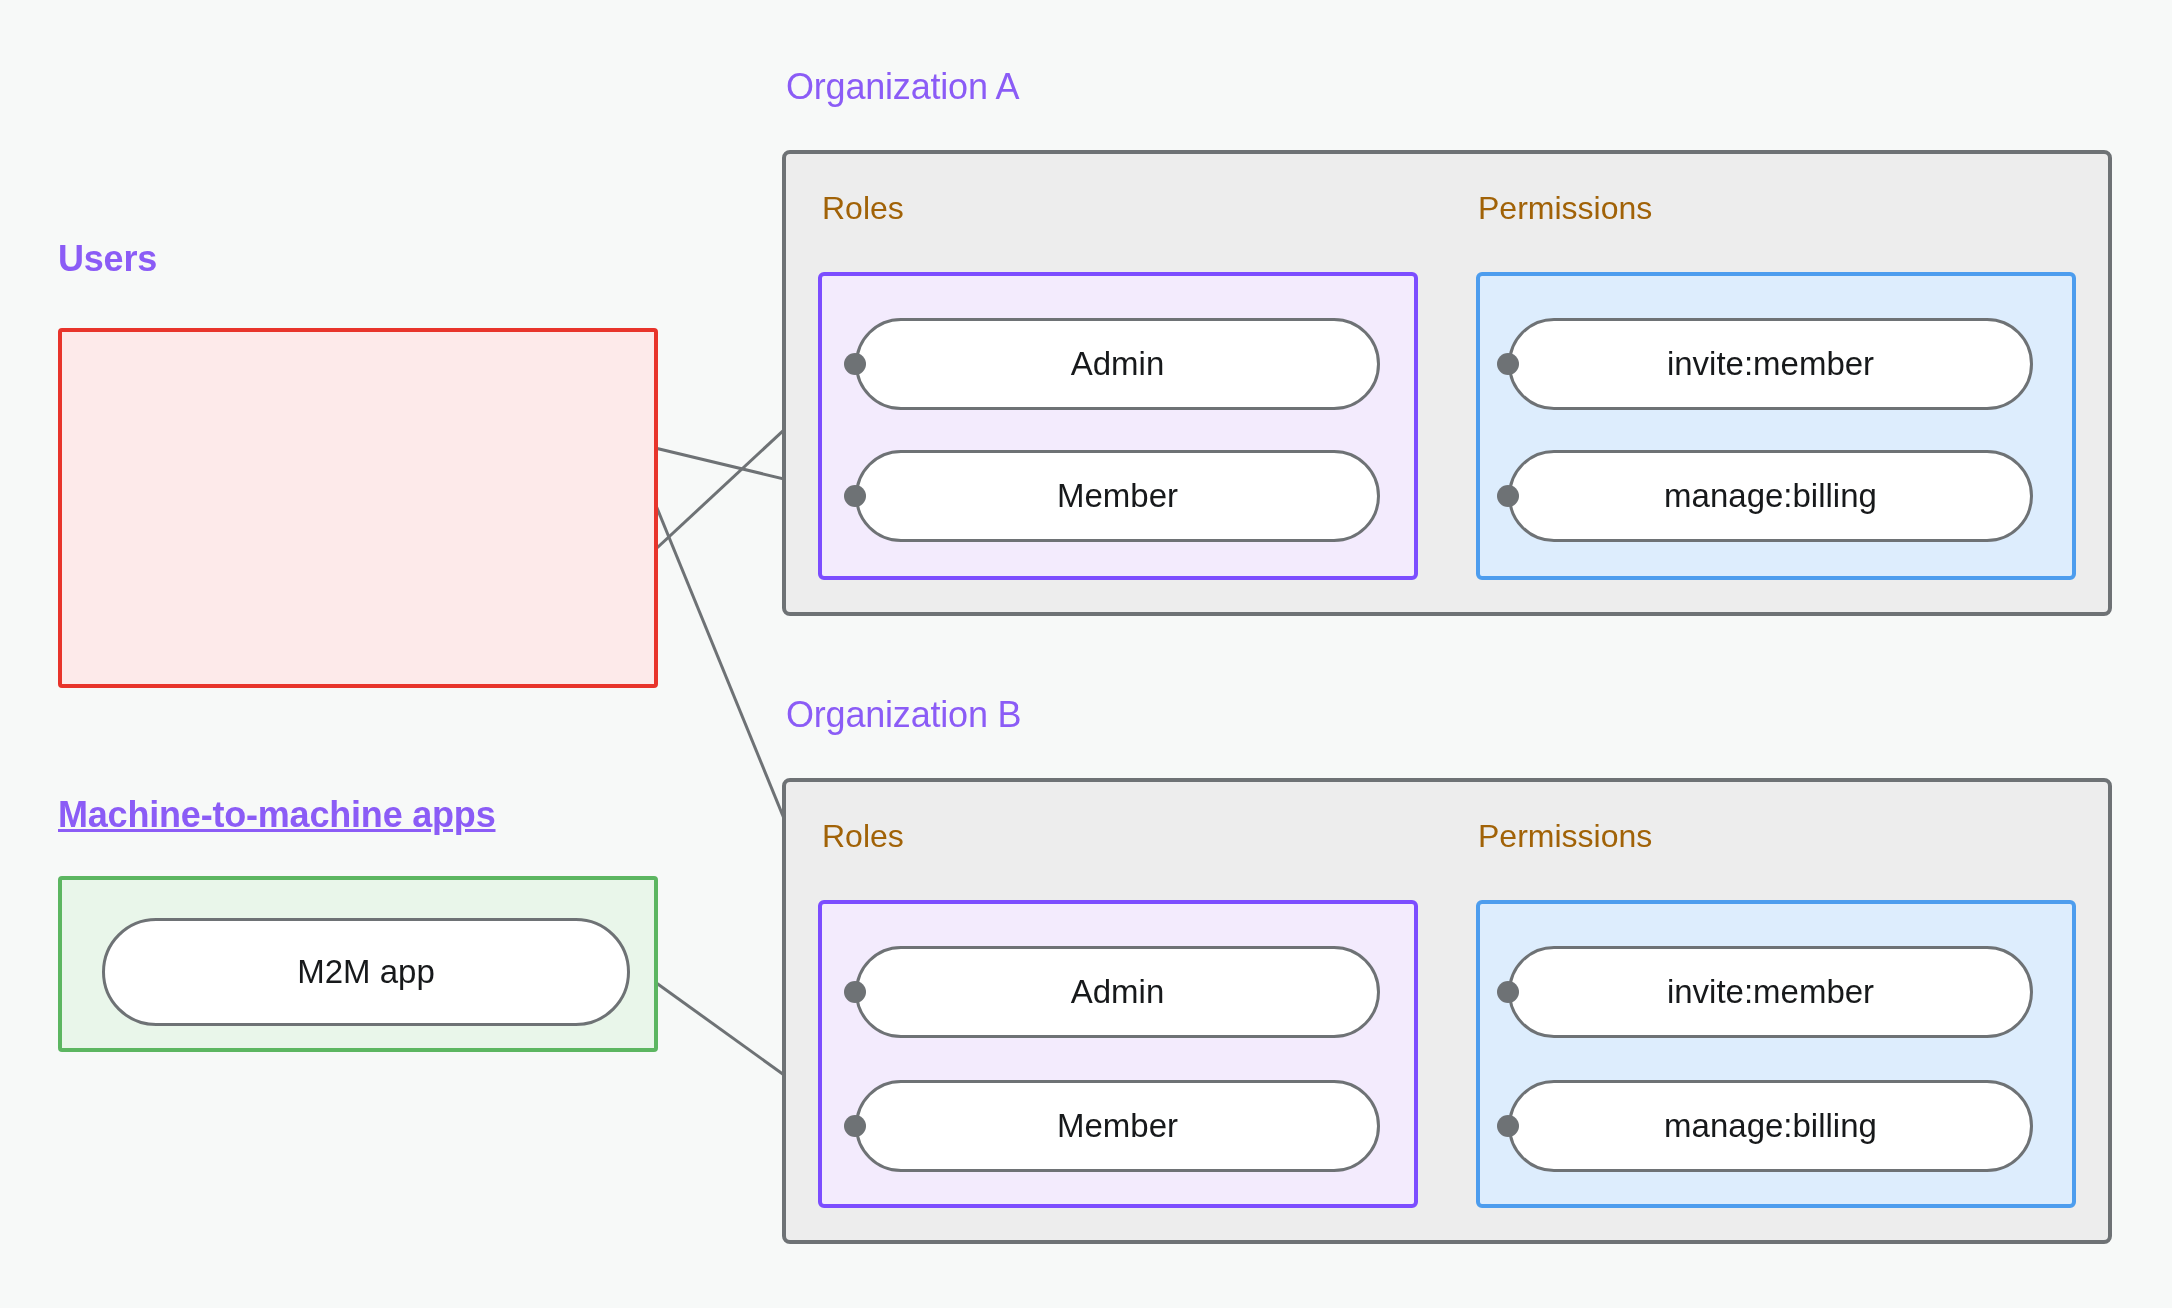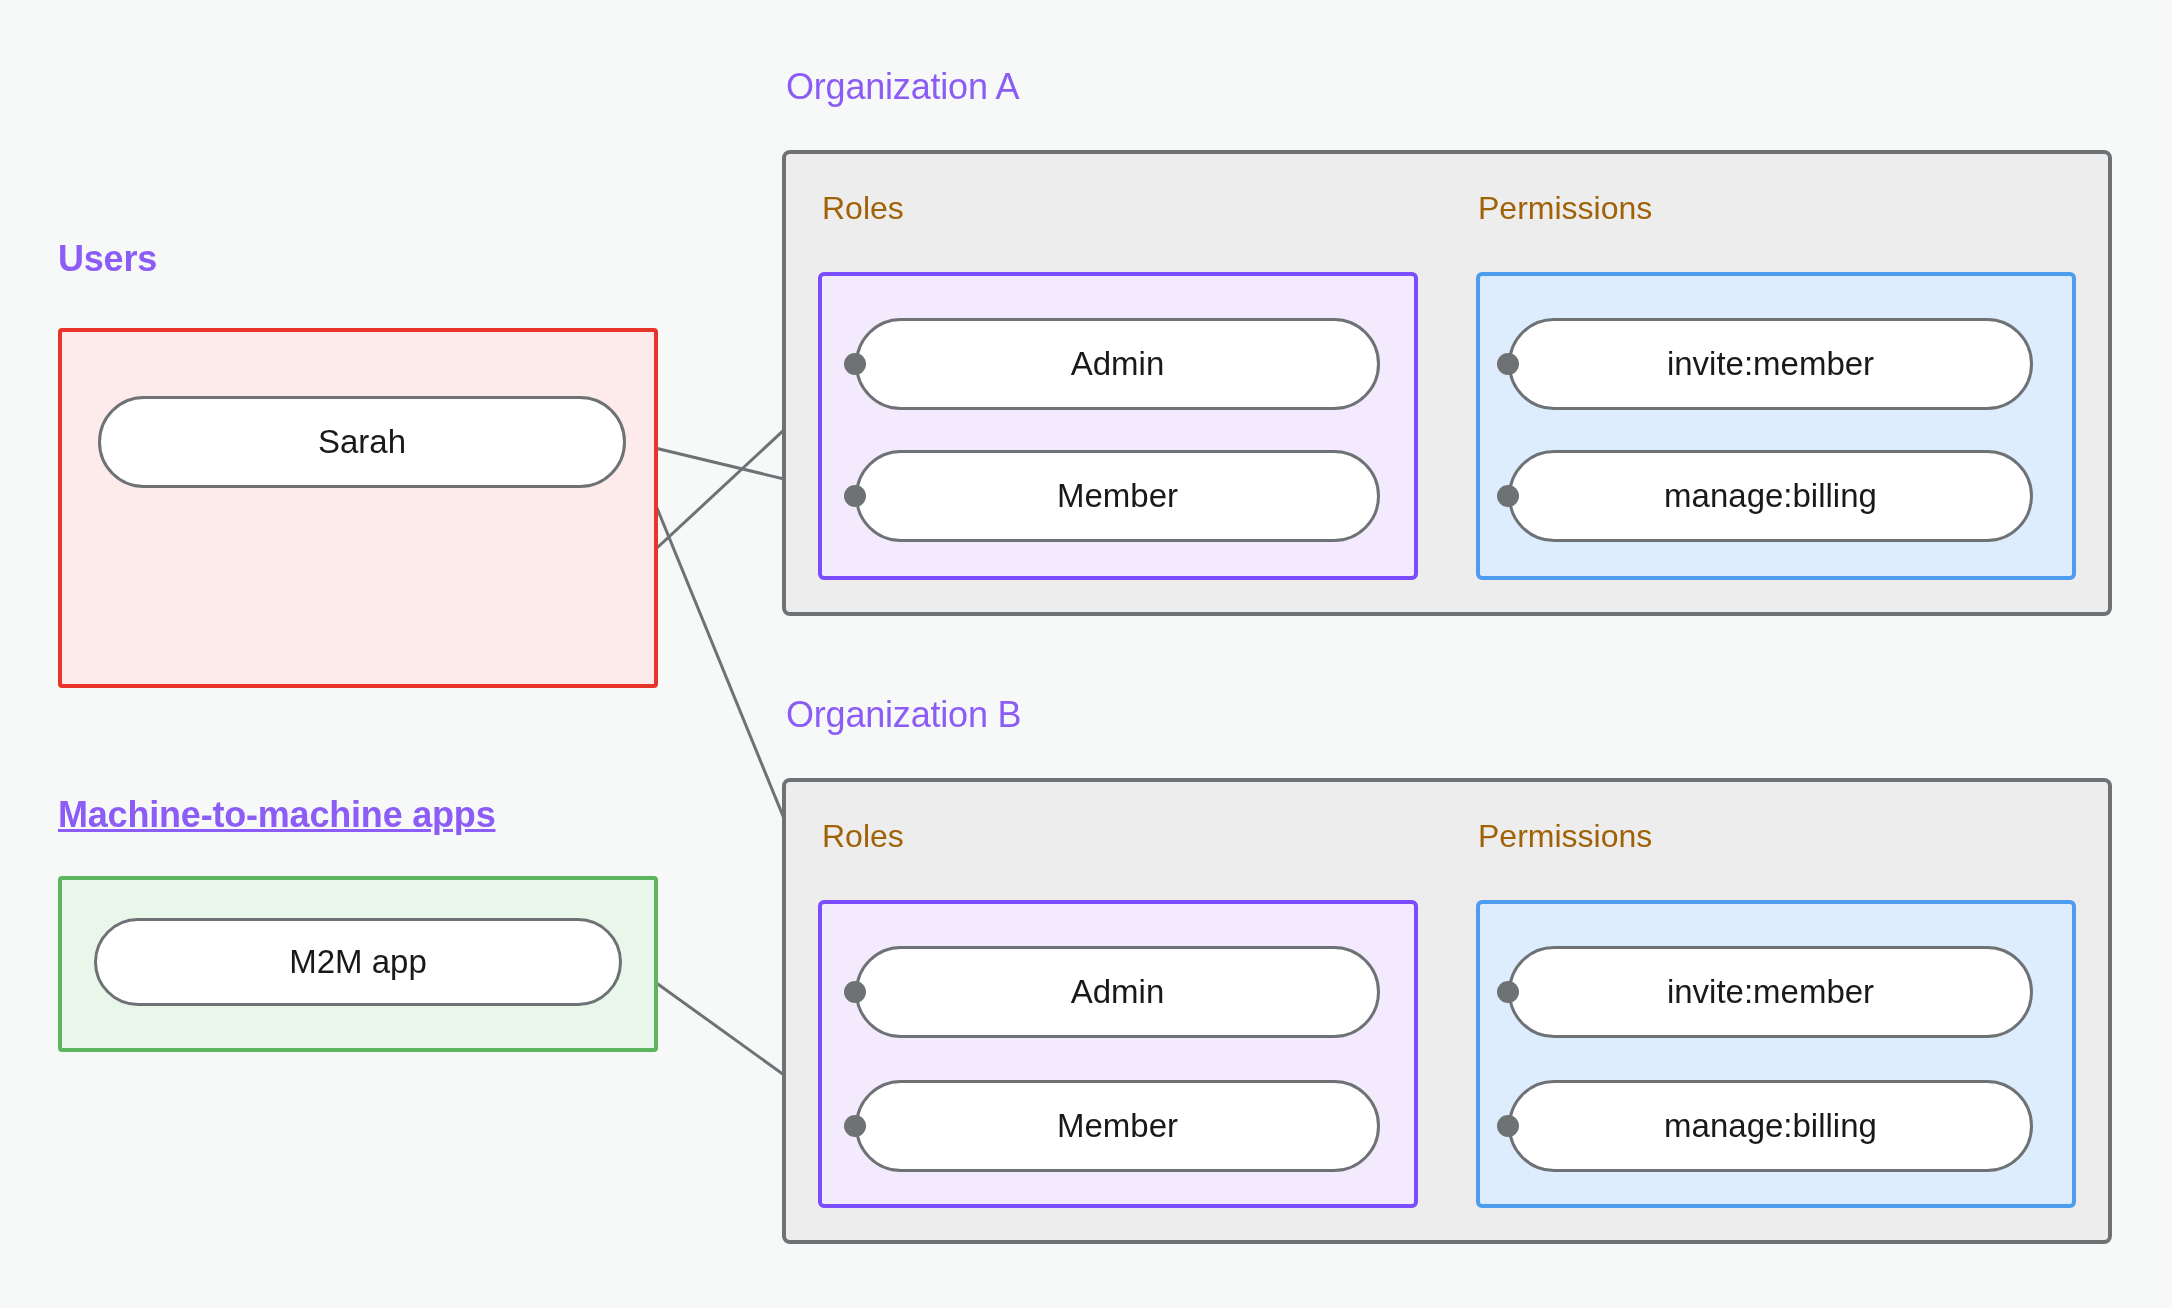--- a/index.html
+++ b/index.html
@@ -154,28 +154,27 @@
     <circle class="edge-dot" cx="855" cy="992" r="11"></circle>
     <circle class="edge-dot" cx="855" cy="1126" r="11"></circle>
     <circle class="edge-dot" cx="1508" cy="992" r="11"></circle>
     <circle class="edge-dot" cx="1508" cy="1126" r="11"></circle>
   </svg>
 
   <div class="caption" style="left:58px; top:238px;">Users</div>
 
   <div class="group-box users" style="left:58px; top:328px; width:600px; height:360px;"></div>
 
-  <div class="pill" style="left:98px; top:396px; width:528px; height:92px;">Sarah</div>
 
 
   <div class="caption" style="left:58px; top:794px;text-decoration:underline;">Machine-to-machine apps</div>
 
   <div class="group-box m2m" style="left:58px; top:876px; width:600px; height:176px;"></div>
 
-  <div class="pill" style="left:94px; top:918px; width:528px; height:88px;">M2M app</div>
+  <div class="pill" style="left:102px; top:918px; width:528px; height:108px;">M2M app</div>
 
   <div class="caption light" style="left:786px; top:66px;">Organization A</div>
 
   <div class="org-box" style="left:782px; top:150px; width:1330px; height:466px;"></div>
 
   <div class="org-sub-title" style="left:822px; top:190px;">Roles</div>
 
   <div class="org-sub-title" style="left:1478px; top:190px;">Permissions</div>
 
   <div class="inner-box roles" style="left:818px; top:272px; width:600px; height:308px;"></div>

